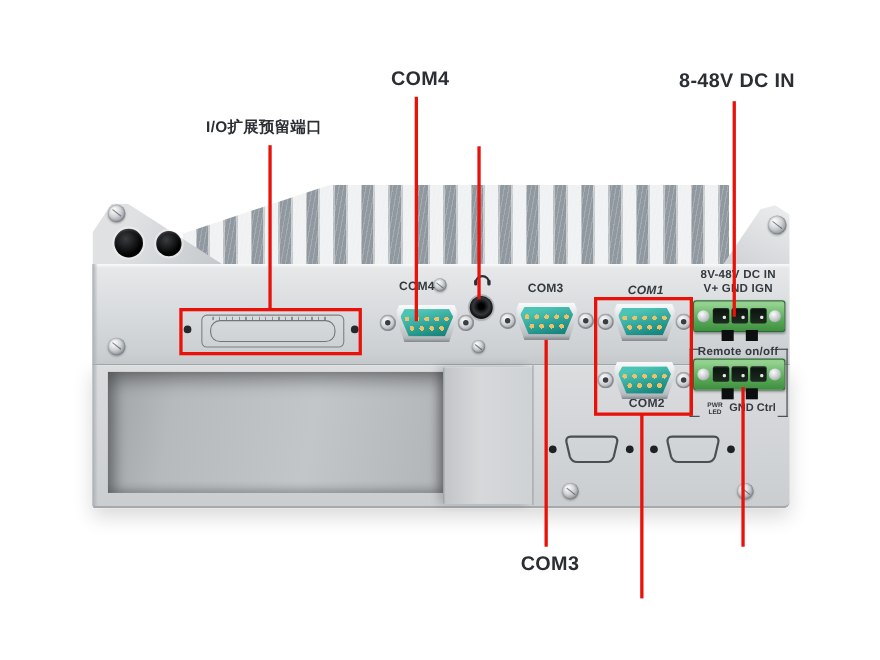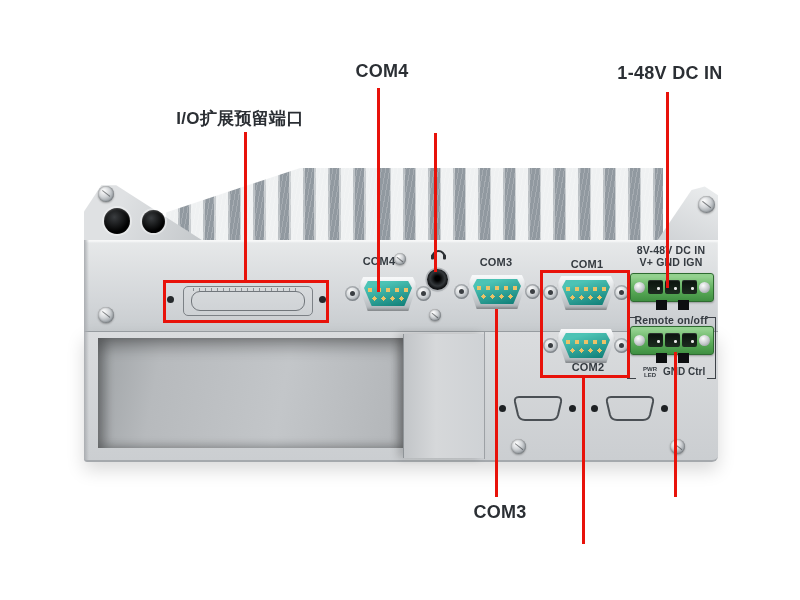--- a/index.html
+++ b/index.html
@@ -98,21 +98,21 @@
   .plabel{font-weight:700;font-size:11px;color:#343a40;transform:translateX(-50%);white-space:nowrap;letter-spacing:.2px;}
   .plabel.sm{font-size:10.5px;}
   .pwrled{font-weight:700;font-size:6px;line-height:6px;color:#343a40;text-align:center;}
   .gndctrl{font-weight:700;font-size:10px;color:#343a40;white-space:nowrap;}
   .bracket-l{left:627px;top:317px;width:8px;height:60px;
     border-left:1.5px solid #3d4248;border-top:1.5px solid #3d4248;border-bottom:1.5px solid #3d4248;}
   .bracket-r{left:707px;top:317px;width:8px;height:60px;
     border-right:1.5px solid #3d4248;border-top:1.5px solid #3d4248;border-bottom:1.5px solid #3d4248;}
   .callout{font-weight:700;font-size:18px;color:#2b2f34;transform:translateX(-50%);
     white-space:nowrap;letter-spacing:.3px;z-index:30;}
-  .callout.cn{font-size:17px;}
+  .callout.cn{font-size:14px;}
   .rline{width:3px;background:#e8120a;z-index:28;}
   .rrect{border:3px solid #e8120a;z-index:28;}
 </style>
 </head>
 <body>
 
 <div class="scene">
 
   <div class="abs heatsink"></div>
   <div class="abs heatsink-shade"></div>
@@ -136,21 +136,21 @@
   <div class="abs screw" style="left:670px;top:439px;width:15px;height:15px;"></div>
 
   <div class="abs plate-outline"></div>
   <div class="abs plate-ticks"></div>
   <div class="abs plate-slot"></div>
   <div class="abs pdot" style="left:167px;top:296px;width:7px;height:7px;"></div>
   <div class="abs pdot" style="left:319px;top:296px;width:7px;height:7px;"></div>
 
   <div class="abs plabel" style="left:379px;top:255px;">COM4</div>
   <div class="abs plabel" style="left:496px;top:256px;">COM3</div>
-  <div class="abs plabel" style="left:587px;top:258px;">COM1</div>
+  <div class="abs plabel" style="left:587px;top:258px;font-style:italic;">COM1</div>
   <div class="abs plabel" style="left:588px;top:361px;">COM2</div>
   <div class="abs plabel sm" style="left:671px;top:244px;">8V-48V DC IN</div>
   <div class="abs plabel sm" style="left:671px;top:256px;">V+ GND IGN</div>
 
   <div class="abs db9" style="left:345px;top:277px;">
     <div class="db9-hex l"></div>
     <div class="db9-shell"></div>
     <div class="db9-insert"></div>
     <div class="db9-hex r"></div>
   </div>
@@ -225,16 +225,16 @@
   <div class="abs rline" style="left:244px;top:132px;height:150px;"></div>
   <div class="abs rline" style="left:377px;top:88px;height:204px;"></div>
   <div class="abs rline" style="left:434px;top:133px;height:139px;"></div>
   <div class="abs rline" style="left:666px;top:92px;height:196px;"></div>
   <div class="abs rline" style="left:495px;top:309px;height:188px;"></div>
   <div class="abs rline" style="left:582px;top:377px;height:167px;"></div>
   <div class="abs rline" style="left:674px;top:352px;height:145px;"></div>
 
   <div class="abs callout cn" style="left:240px;top:107px;">I/O扩展预留端口</div>
   <div class="abs callout" style="left:382px;top:61px;">COM4</div>
-  <div class="abs callout" style="left:670px;top:63px;">1-48V DC IN</div>
+  <div class="abs callout" style="left:670px;top:63px;">8-48V DC IN</div>
   <div class="abs callout" style="left:500px;top:502px;">COM3</div>
 
 </div>
 
 </body></html>

